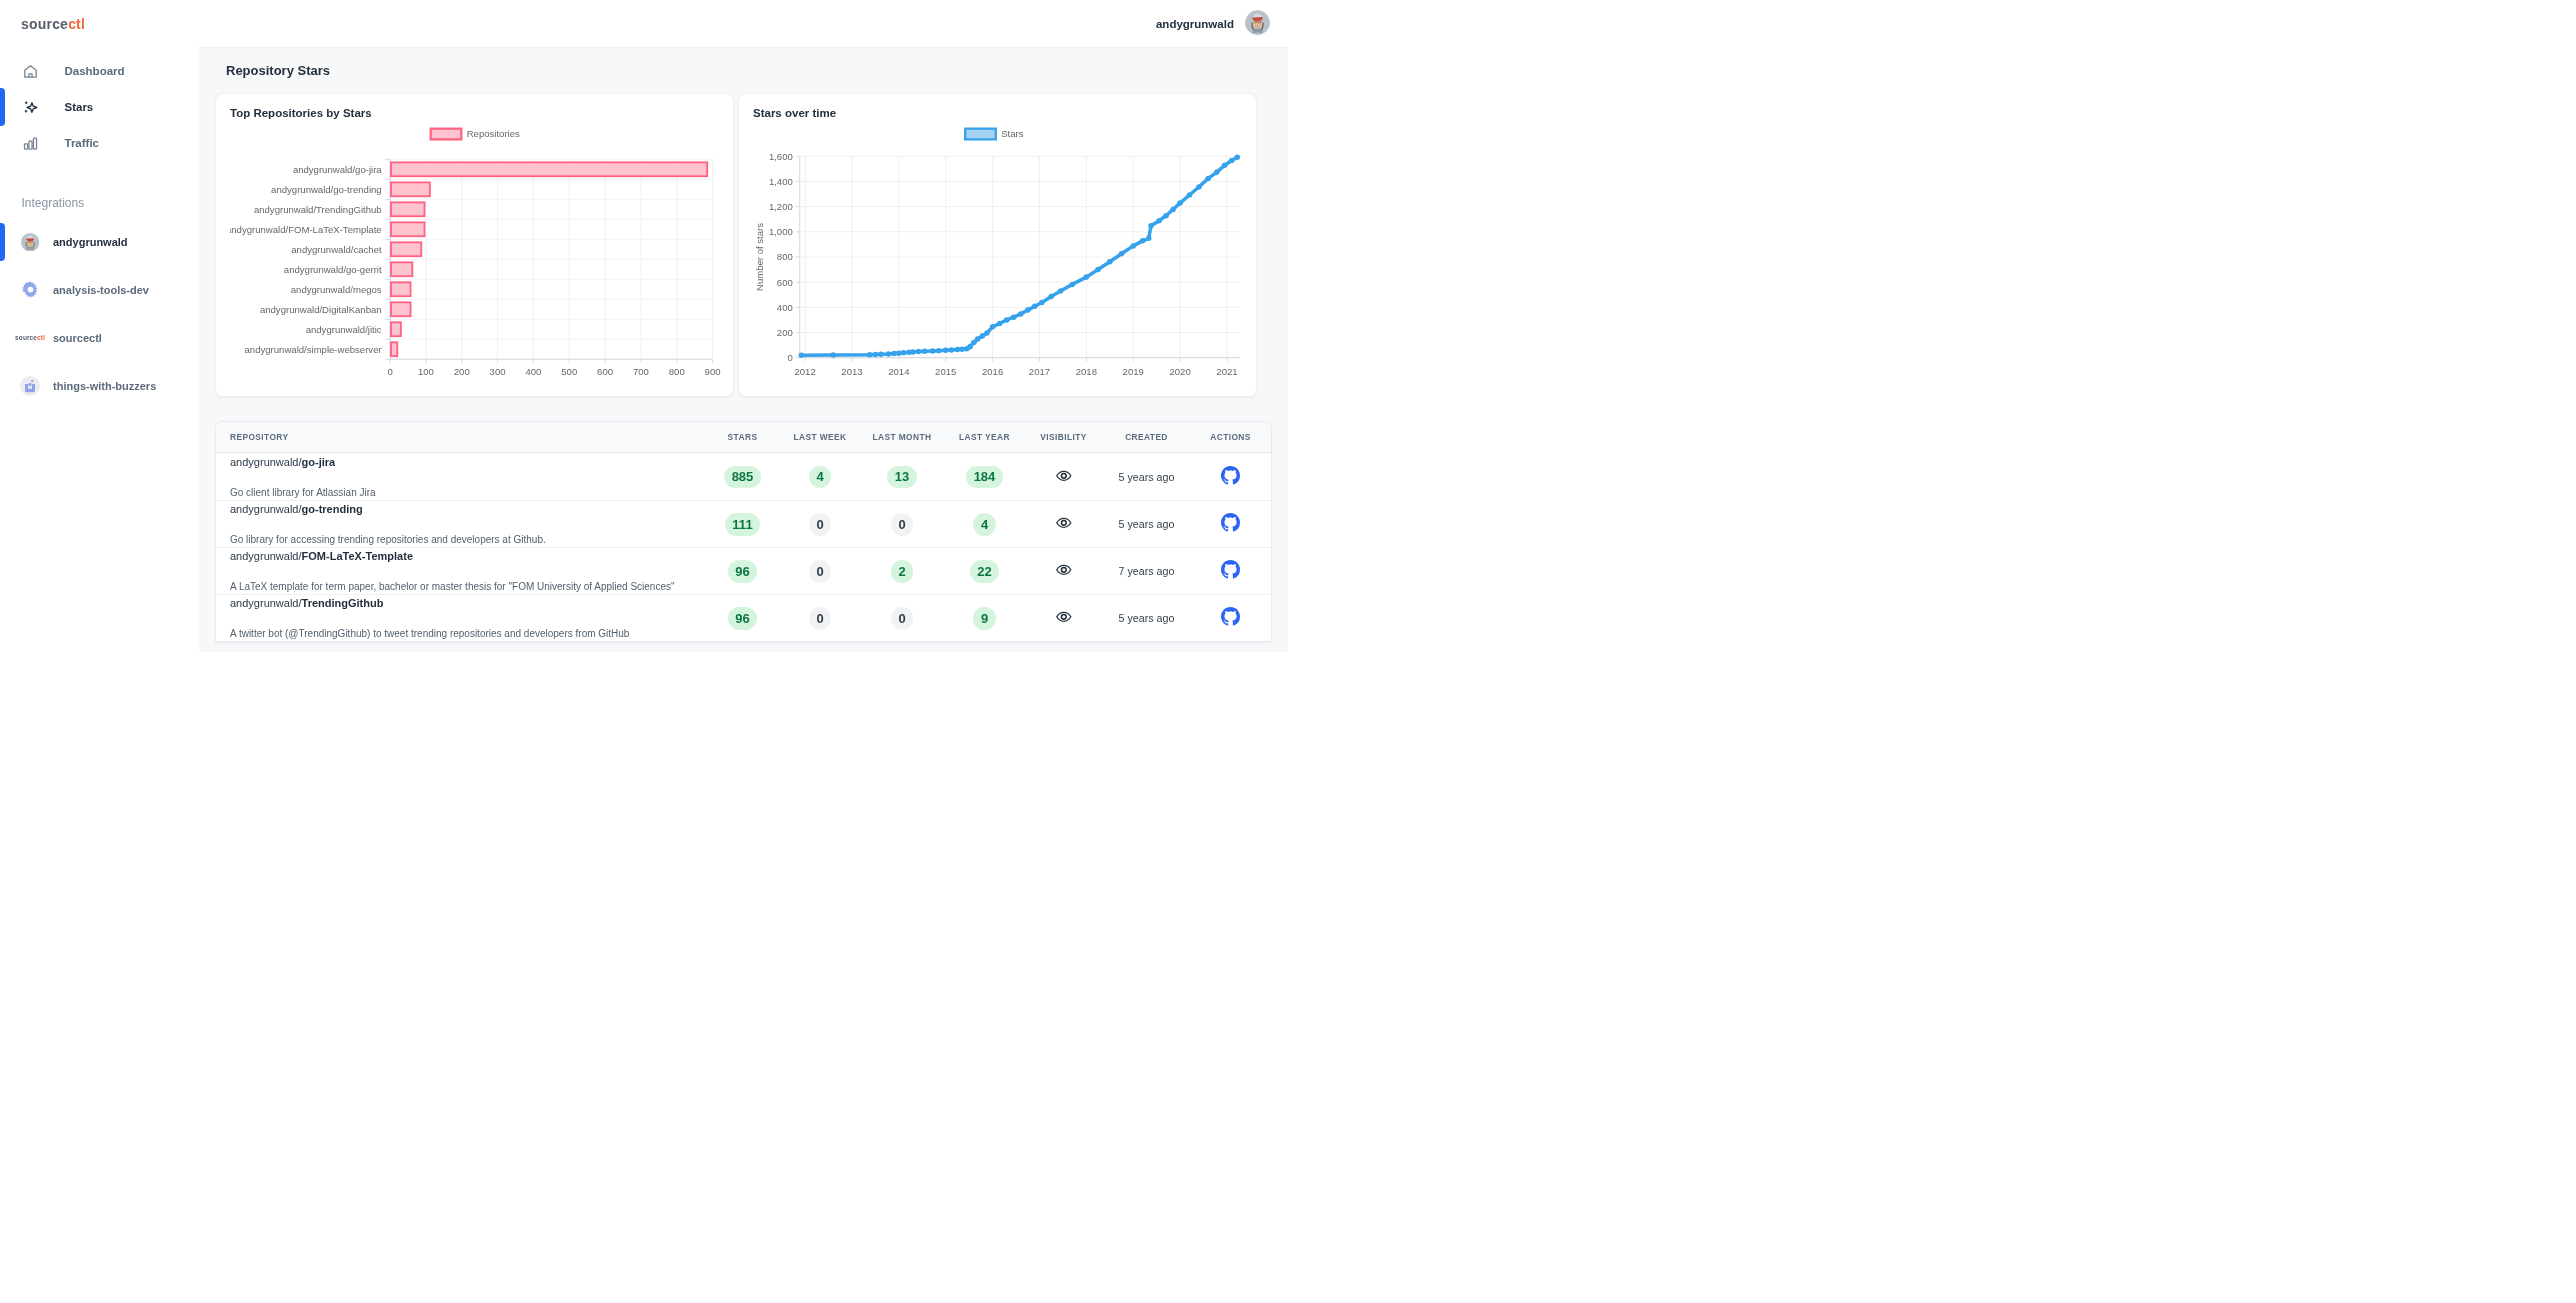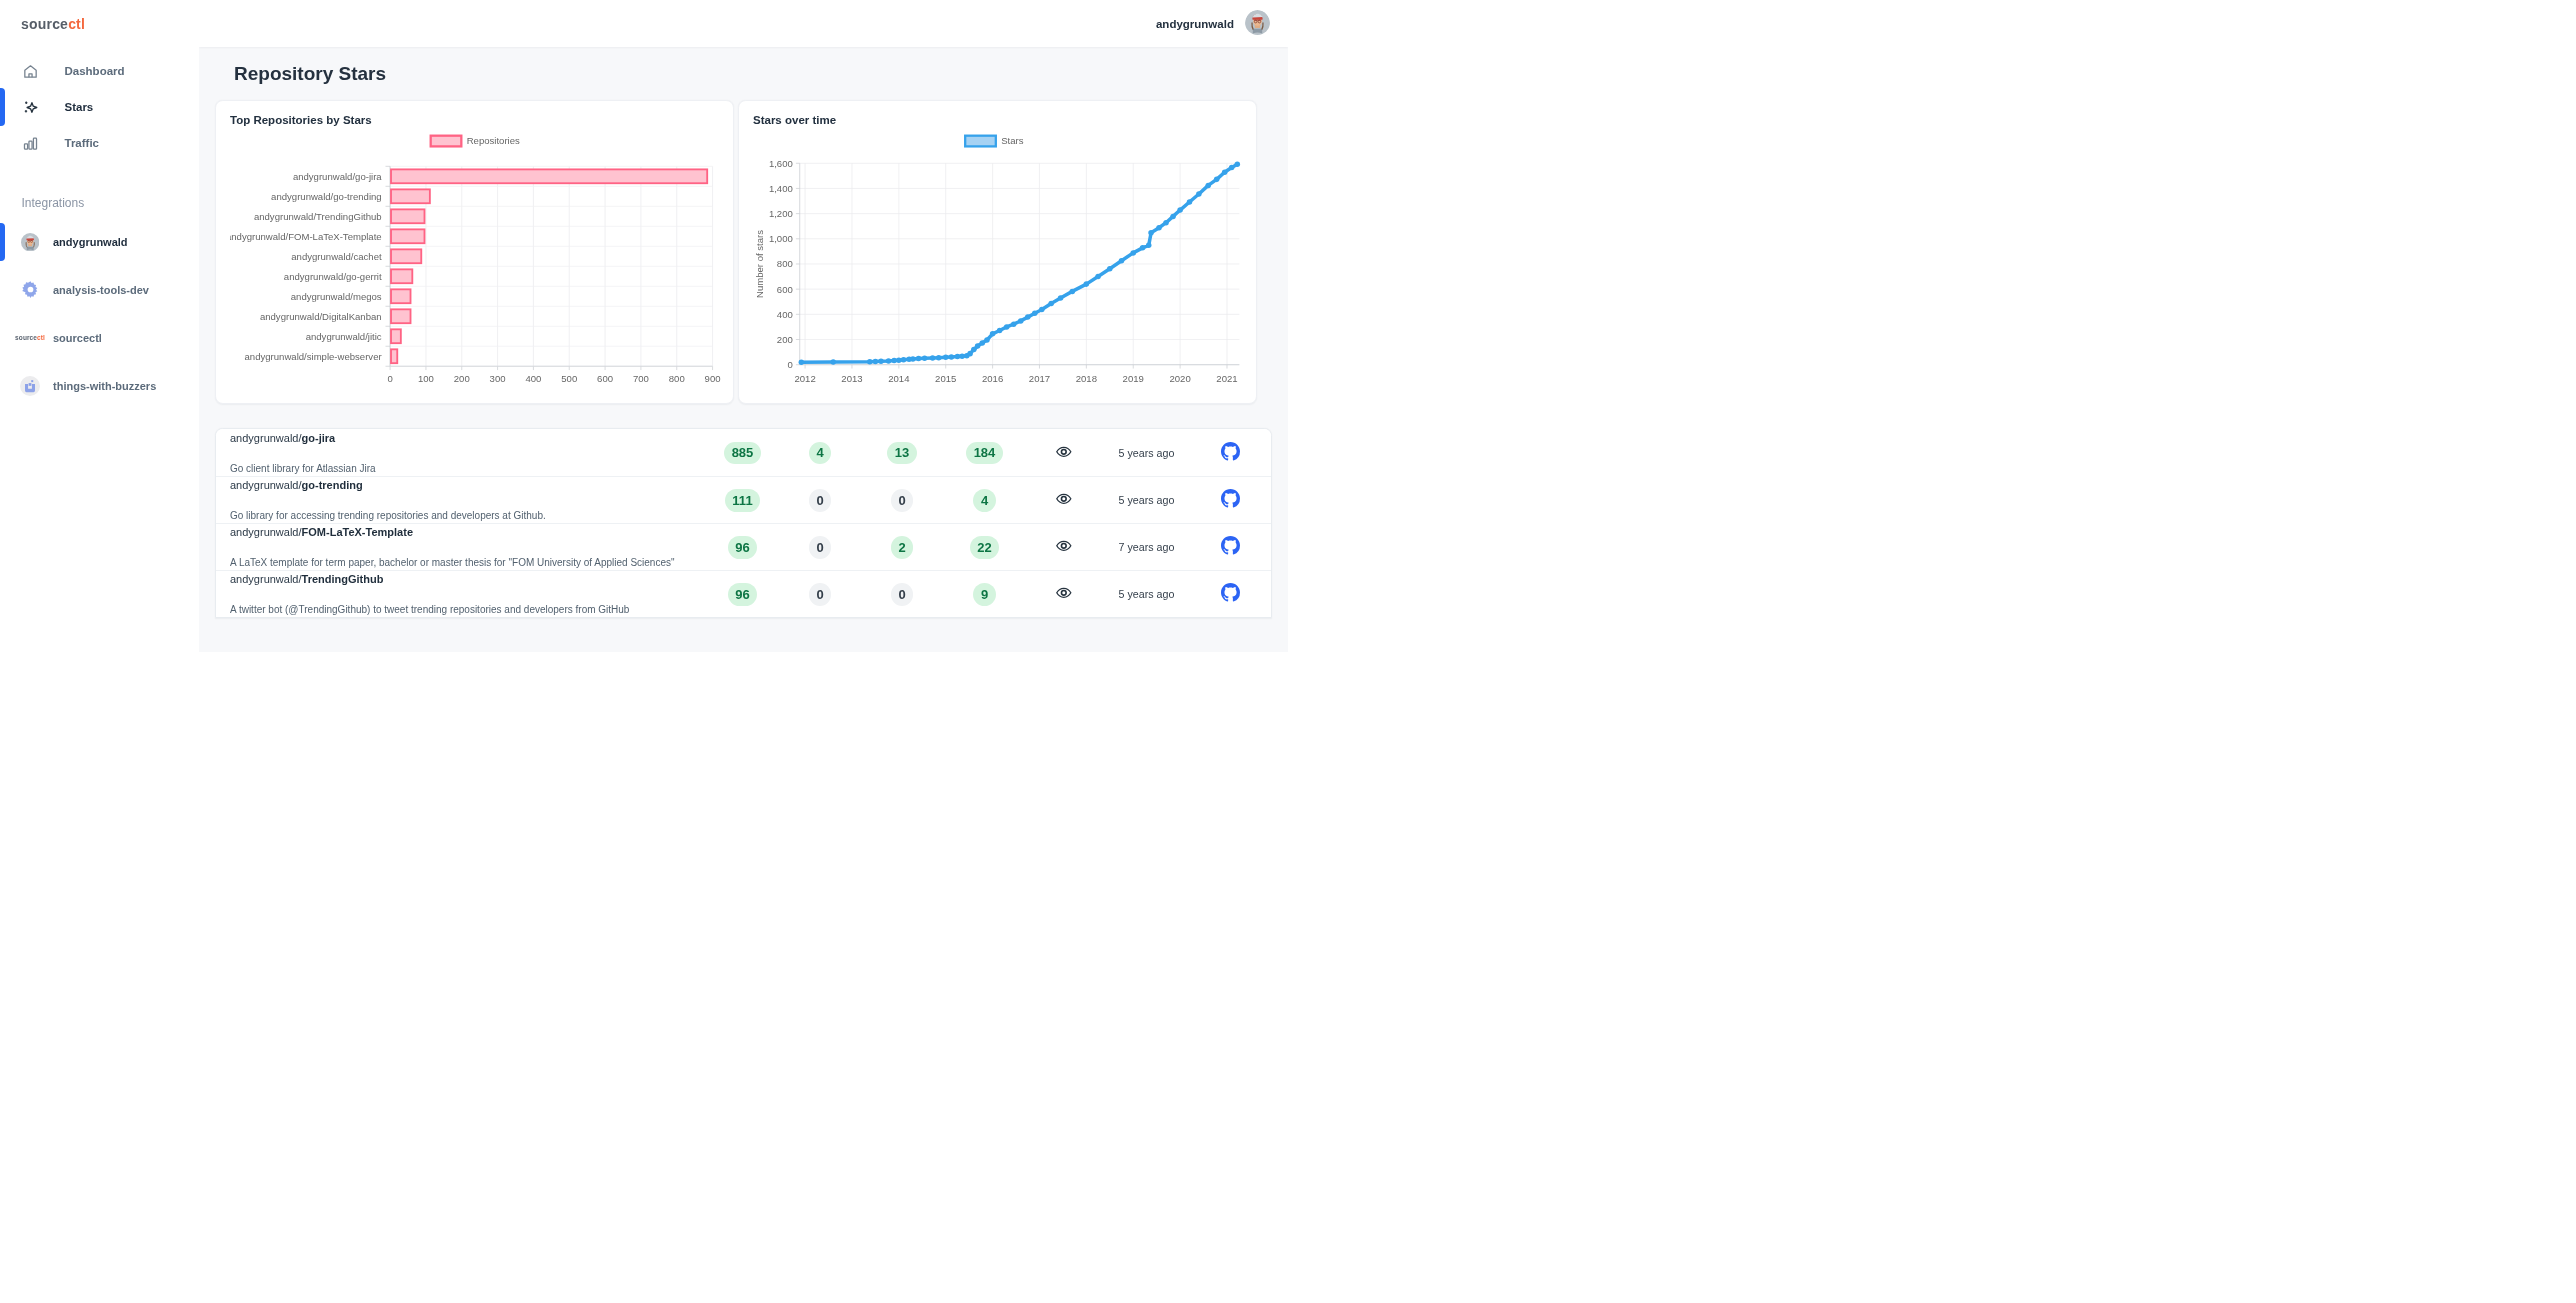--- a/index.html
+++ b/index.html
@@ -30,21 +30,21 @@
   .integ-label { margin:35px 0 7.7px 21.5px; font-size:12px; color:#8b95a5; }
   .integ-item { position:relative; display:flex; align-items:center; gap:13px; height:48px;
     padding-left:20px; cursor:pointer; color:#5c6b7b; font-size:11px; font-weight:600; }
   .integ-item.active { color:#1f2d3d; font-weight:700; }
   .integ-item .icon { width:20px; height:20px; display:flex; align-items:center; justify-content:center; }
   .mini-logo { font-size:6.5px; font-weight:800; letter-spacing:0.1px; }
   .mini-logo .p1 { color:#5b6470; } .mini-logo .p2 { color:#f4683e; }
 
   
   main { grid-column:2; grid-row:2; background:#f7f8fa; padding:0 16px; overflow:hidden; position:relative; z-index:1; }
-  .page-title { margin:16px 0 0 19px; font-size:19px; font-weight:700; color:#25313f; }
+  .page-title { margin:16px 0 0 11px; font-size:13px; font-weight:700; color:#25313f; }
   .cards { display:flex; gap:4px; margin-top:15.3px; }
   .card { width:519px; height:304px; background:#fff; border:0.8px solid #eef0f4;
     border-radius:7.7px; box-shadow:0 0.8px 1.5px rgba(20,30,50,.05); padding:13px 14px; }
   .card h3 { font-size:11.5px; font-weight:700; color:#22303f; }
   .chart-wrap { margin-top:1.5px; }
   .chart text { fill:#666; font-size:12.5px; font-family:"Liberation Sans", sans-serif; }
 
   
   .table-card { margin-top:24px; background:#fff; border:0.8px solid #e8ecf0;
     border-radius:7.7px 7.7px 0 0; box-shadow:0 0.8px 1.5px rgba(20,30,50,.05); overflow:hidden; }
@@ -383,20 +383,30 @@
               <circle cx="605.3359999999983" cy="67.03999999999999" r="3.6" fill="#36a2eb"></circle>
               <circle cx="615.7400000000029" cy="57.83500000000001" r="3.6" fill="#36a2eb"></circle>
               <circle cx="624.9199999999945" cy="51.588750000000005" r="3.6" fill="#36a2eb"></circle>
               <circle cx="632.2640000000017" cy="47.315" r="3.6" fill="#36a2eb"></circle>
             </svg>
         </div>
       </section>
     </div>
 
     <section class="table-card">
+      <div class="thead">
+        <div class="th first">Repository</div>
+        <div class="th">Stars</div>
+        <div class="th">Last week</div>
+        <div class="th">Last month</div>
+        <div class="th">Last year</div>
+        <div class="th">Visibility</div>
+        <div class="th">Created</div>
+        <div class="th">Actions</div>
+      </div>
       <div id="tbody">
           <div class="trow">
             <div class="cell repo">
        <div class="repo-name">andygrunwald/<b>go-jira</b></div>
        <div class="repo-desc">Go client library for Atlassian Jira</div>
      </div>
      <div class="cell"><span class="badge green">885</span></div>
      <div class="cell"><span class="badge green">4</span></div>
      <div class="cell"><span class="badge green">13</span></div>
      <div class="cell"><span class="badge green">184</span></div>

